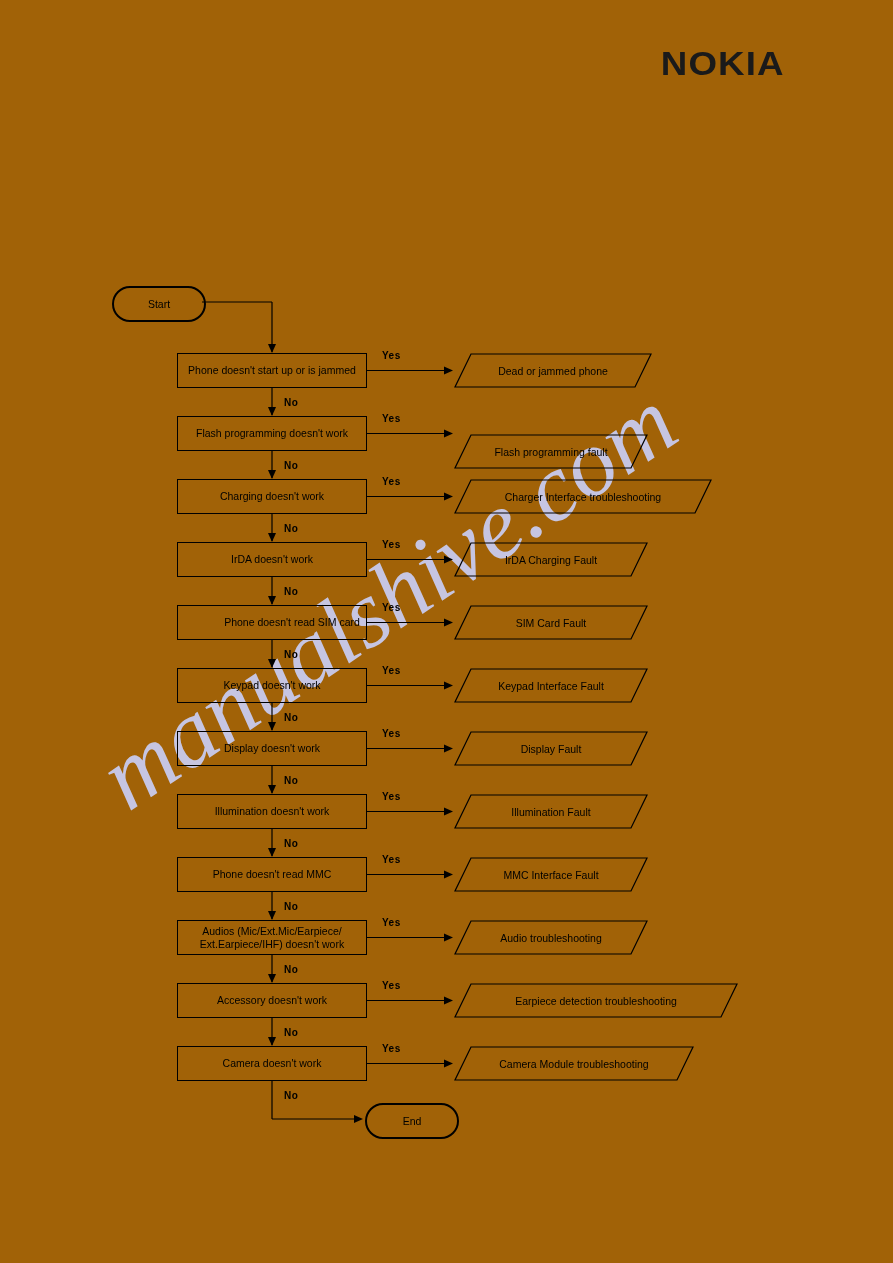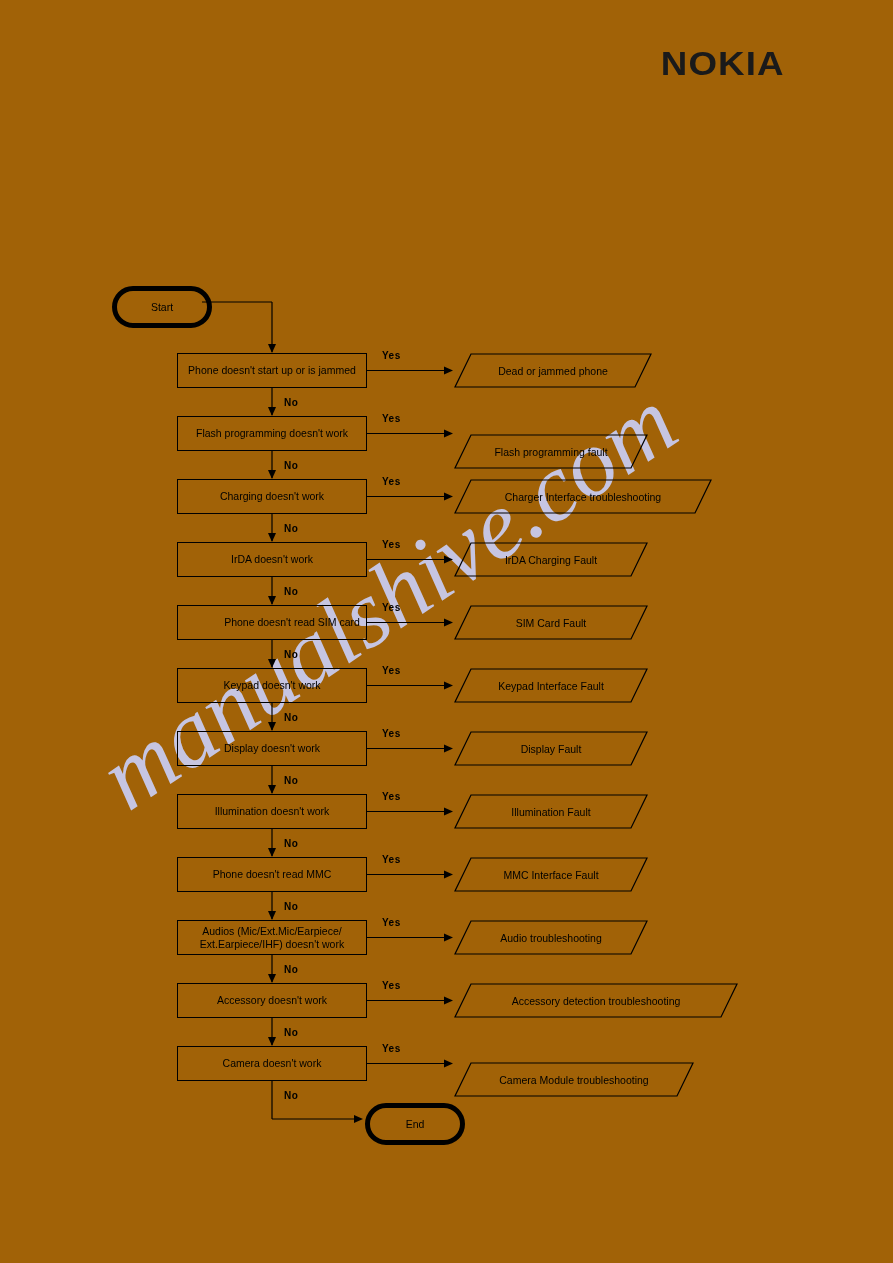--- a/index.html
+++ b/index.html
@@ -62,21 +62,21 @@
     left: 0;
     top: 0;
     width: 893px;
     height: 1263px;
     z-index: 2;
   }
 
   
   .terminator {
     position: absolute;
-    border: 5px solid #000000;
+    border: 2px solid #000000;
     border-radius: 999px;
     background: transparent;
     display: flex;
     align-items: center;
     justify-content: center;
     font-size: 10.5px;
     color: #000;
     font-family: "Liberation Sans", sans-serif;
   }
 
@@ -320,28 +320,28 @@
       </div>
       <div class="elabel" style="left: 284px; top: 964px;">No</div>
       <div class="qbox" style="left: 177px; top: 983px; width: 190px; height: 35px;">
         <span>Accessory doesn't work</span>
       </div>
       <div class="elabel" style="left: 382px; top: 979.5px;">Yes</div>
       <div class="pbox" style="left: 455px; top: 983.5px; width: 282px;">
         <svg width="282" height="34">
           <polygon points="16,0 282,0 266,33 0,33" fill="none" stroke="#000000" stroke-width="1.2"></polygon>
         </svg>
-        <div class="plabel">Accessory detection troubleshooting</div>
+        <div class="plabel">Earpiece detection troubleshooting</div>
       </div>
       <div class="elabel" style="left: 284px; top: 1027px;">No</div>
       <div class="qbox" style="left: 177px; top: 1046px; width: 190px; height: 35px;">
         <span>Camera doesn't work</span>
       </div>
       <div class="elabel" style="left: 382px; top: 1042.5px;">Yes</div>
-      <div class="pbox" style="left: 455px; top: 1046.5px; width: 238px; margin-top: 16px;">
+      <div class="pbox" style="left: 455px; top: 1046.5px; width: 238px;">
         <svg width="238" height="34">
           <polygon points="16,0 238,0 222,33 0,33" fill="none" stroke="#000000" stroke-width="1.2"></polygon>
         </svg>
         <div class="plabel">Camera Module troubleshooting</div>
       </div>
       <div class="elabel" style="left: 284px; top: 1090px;">No</div>
       <div class="terminator" style="left: 365px; top: 1103px; width: 90px; height: 32px;">
         <span>End</span>
       </div>
     </div>

